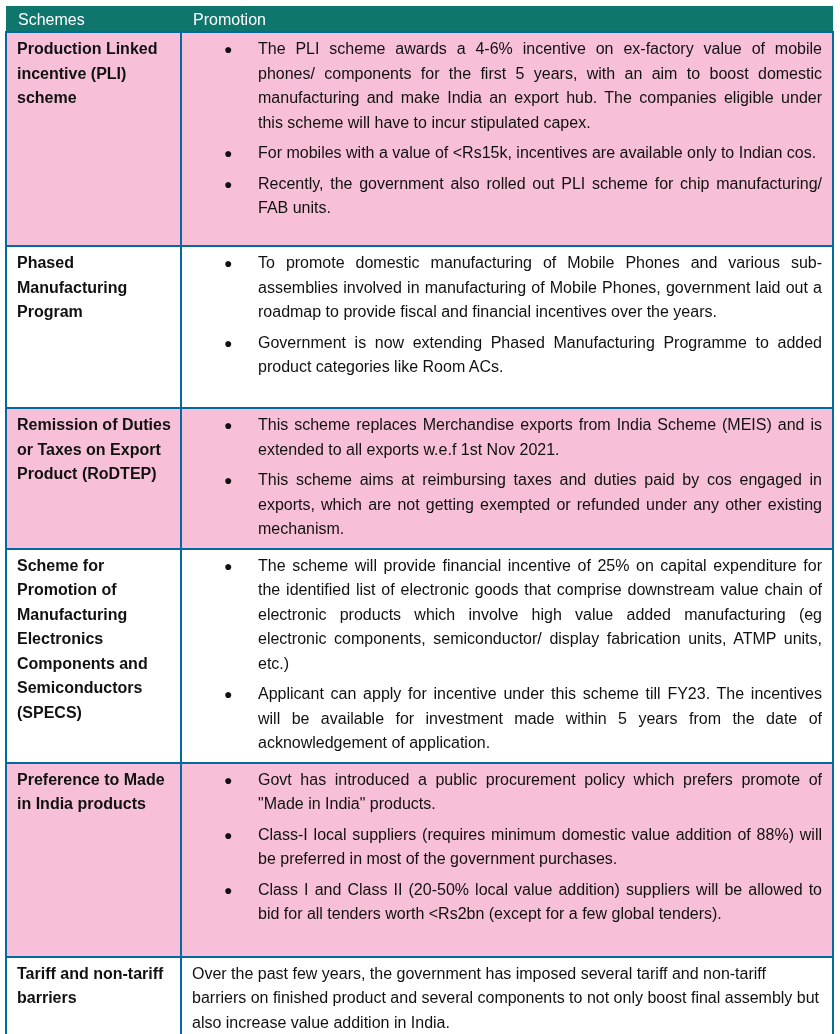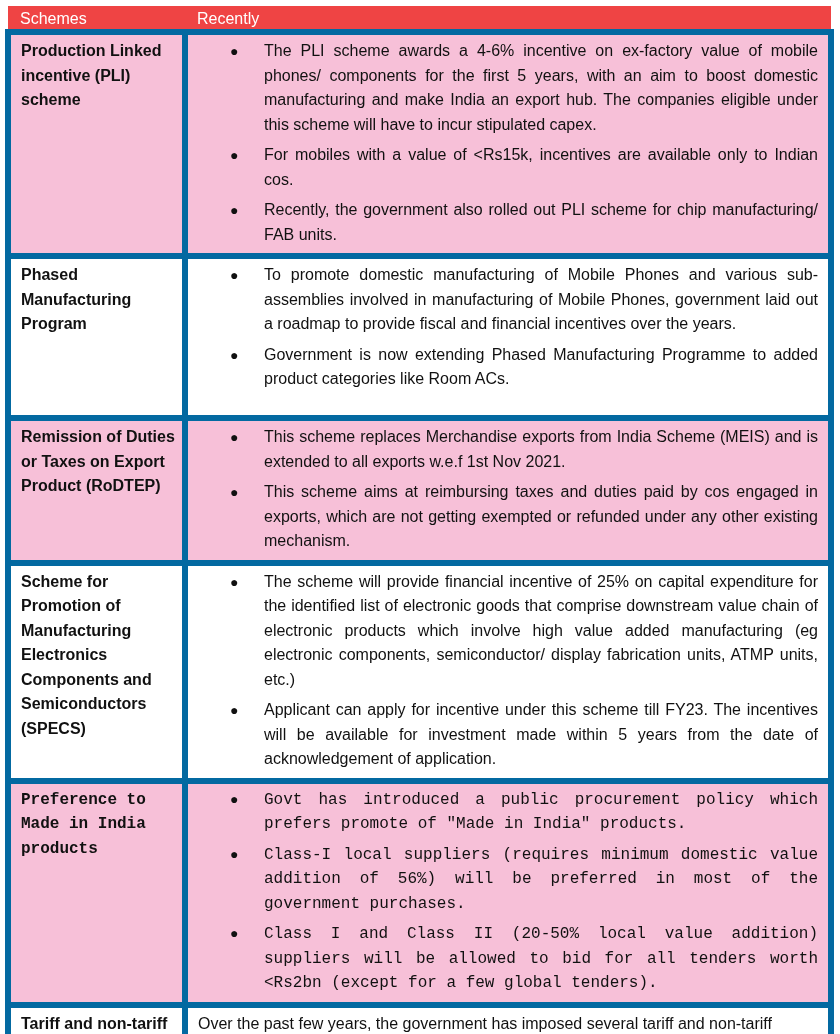--- a/index.html
+++ b/index.html
@@ -1,45 +1,45 @@
 <!DOCTYPE html>
 <html><head>
 <meta charset="utf-8">
 <style>
   html, body { margin: 0; padding: 0; background: #ffffff; }
   body { width: 840px; height: 1034px; overflow: hidden; font-family: "Liberation Sans", sans-serif; }
   .tbl { position: absolute; left: 5px; top: 6px; width: 829px; border-collapse: collapse; }
-  .hdr { background: #ef4444; color: #ffffff; height: 26px; }
+  .hdr { background: #0f766e; color: #ffffff; height: 26px; }
   .hdr td { font-size: 16px; padding: 2px 8px 0 12px; border: none; }
   .hdr td.c1 { width: 155px; }
-  tr.row td { border: 6px solid #0369a1; vertical-align: top; }
+  tr.row td { border: 2px solid #0369a1; vertical-align: top; }
   tr.row.pink td { background: #f7c0d8; }
   tr.row.white td { background: #ffffff; }
   td.scheme { width: 155px; font-weight: bold; font-size: 16px; line-height: 24.5px; color: #111; padding: 4px 6px 4px 10px; }
   td.comments { font-size: 16px; line-height: 24.5px; color: #111; padding: 4px 10px 6px 0; text-align: justify; }
   ul { margin: 0; padding: 0 0 0 76px; list-style: none; }
   li { position: relative; margin-bottom: 6px; }
   li:last-child { margin-bottom: 0; }
   li .bullet { position: absolute; left: -34px; top: 0; font-size: 14px; }
   td.plain { padding: 4px 10px 6px 10px; text-align: left; }
   .r1 { height: 214px; }
   .r2 { height: 162px; padding-left: 24px; }
   .r3 { height: 138px; }
   .r4 { height: 212px; }
-  .r5 { height: 194px; font-family: Liberation Mono, monospace; }
+  .r5 { height: 194px; }
   .r6 { height: 76px; }
 </style>
 </head>
 <body>
 
 <table class="tbl">
   <tbody>
       <tr class="hdr">
     <td class="c1">Schemes</td>
-    <td>Recently</td>
+    <td>Promotion</td>
   </tr>
 
   <tr class="row pink r1">
     <td class="scheme">Production Linked incentive (PLI) scheme</td>
     <td class="comments">
       <ul>
         <li><span class="bullet">●</span><span>The PLI scheme awards a 4-6% incentive on ex-factory value of mobile phones/ components for the first 5 years, with an aim to boost domestic manufacturing and make India an export hub. The companies eligible under this scheme will have to incur stipulated capex.</span></li>
         <li><span class="bullet">●</span><span>For mobiles with a value of &lt;Rs15k, incentives are available only to Indian cos.</span></li>
         <li><span class="bullet">●</span><span>Recently, the government also rolled out PLI scheme for chip manufacturing/ FAB units.</span></li>
       </ul>
@@ -74,21 +74,21 @@
         <li><span class="bullet">●</span><span>Applicant can apply for incentive under this scheme till FY23. The incentives will be available for investment made within 5 years from the date of acknowledgement of application.</span></li>
       </ul>
     </td>
   </tr>
 
   <tr class="row pink r5">
     <td class="scheme">Preference to Made in India products</td>
     <td class="comments">
       <ul>
         <li><span class="bullet">●</span><span>Govt has introduced a public procurement policy which prefers promote of "Made in India" products.</span></li>
-        <li><span class="bullet">●</span><span>Class-I local suppliers (requires minimum domestic value addition of 56%) will be preferred in most of the government purchases.</span></li>
+        <li><span class="bullet">●</span><span>Class-I local suppliers (requires minimum domestic value addition of 88%) will be preferred in most of the government purchases.</span></li>
         <li><span class="bullet">●</span><span>Class I and Class II (20-50% local value addition) suppliers will be allowed to bid for all tenders worth &lt;Rs2bn (except for a few global tenders).</span></li>
       </ul>
     </td>
   </tr>
 
   <tr class="row white r6">
     <td class="scheme">Tariff and non-tariff barriers</td>
     <td class="comments plain">Over the past few years, the government has imposed several tariff and non-tariff barriers on finished product and several components to not only boost final assembly but also increase value addition in India.</td>
   </tr>
 </tbody>

